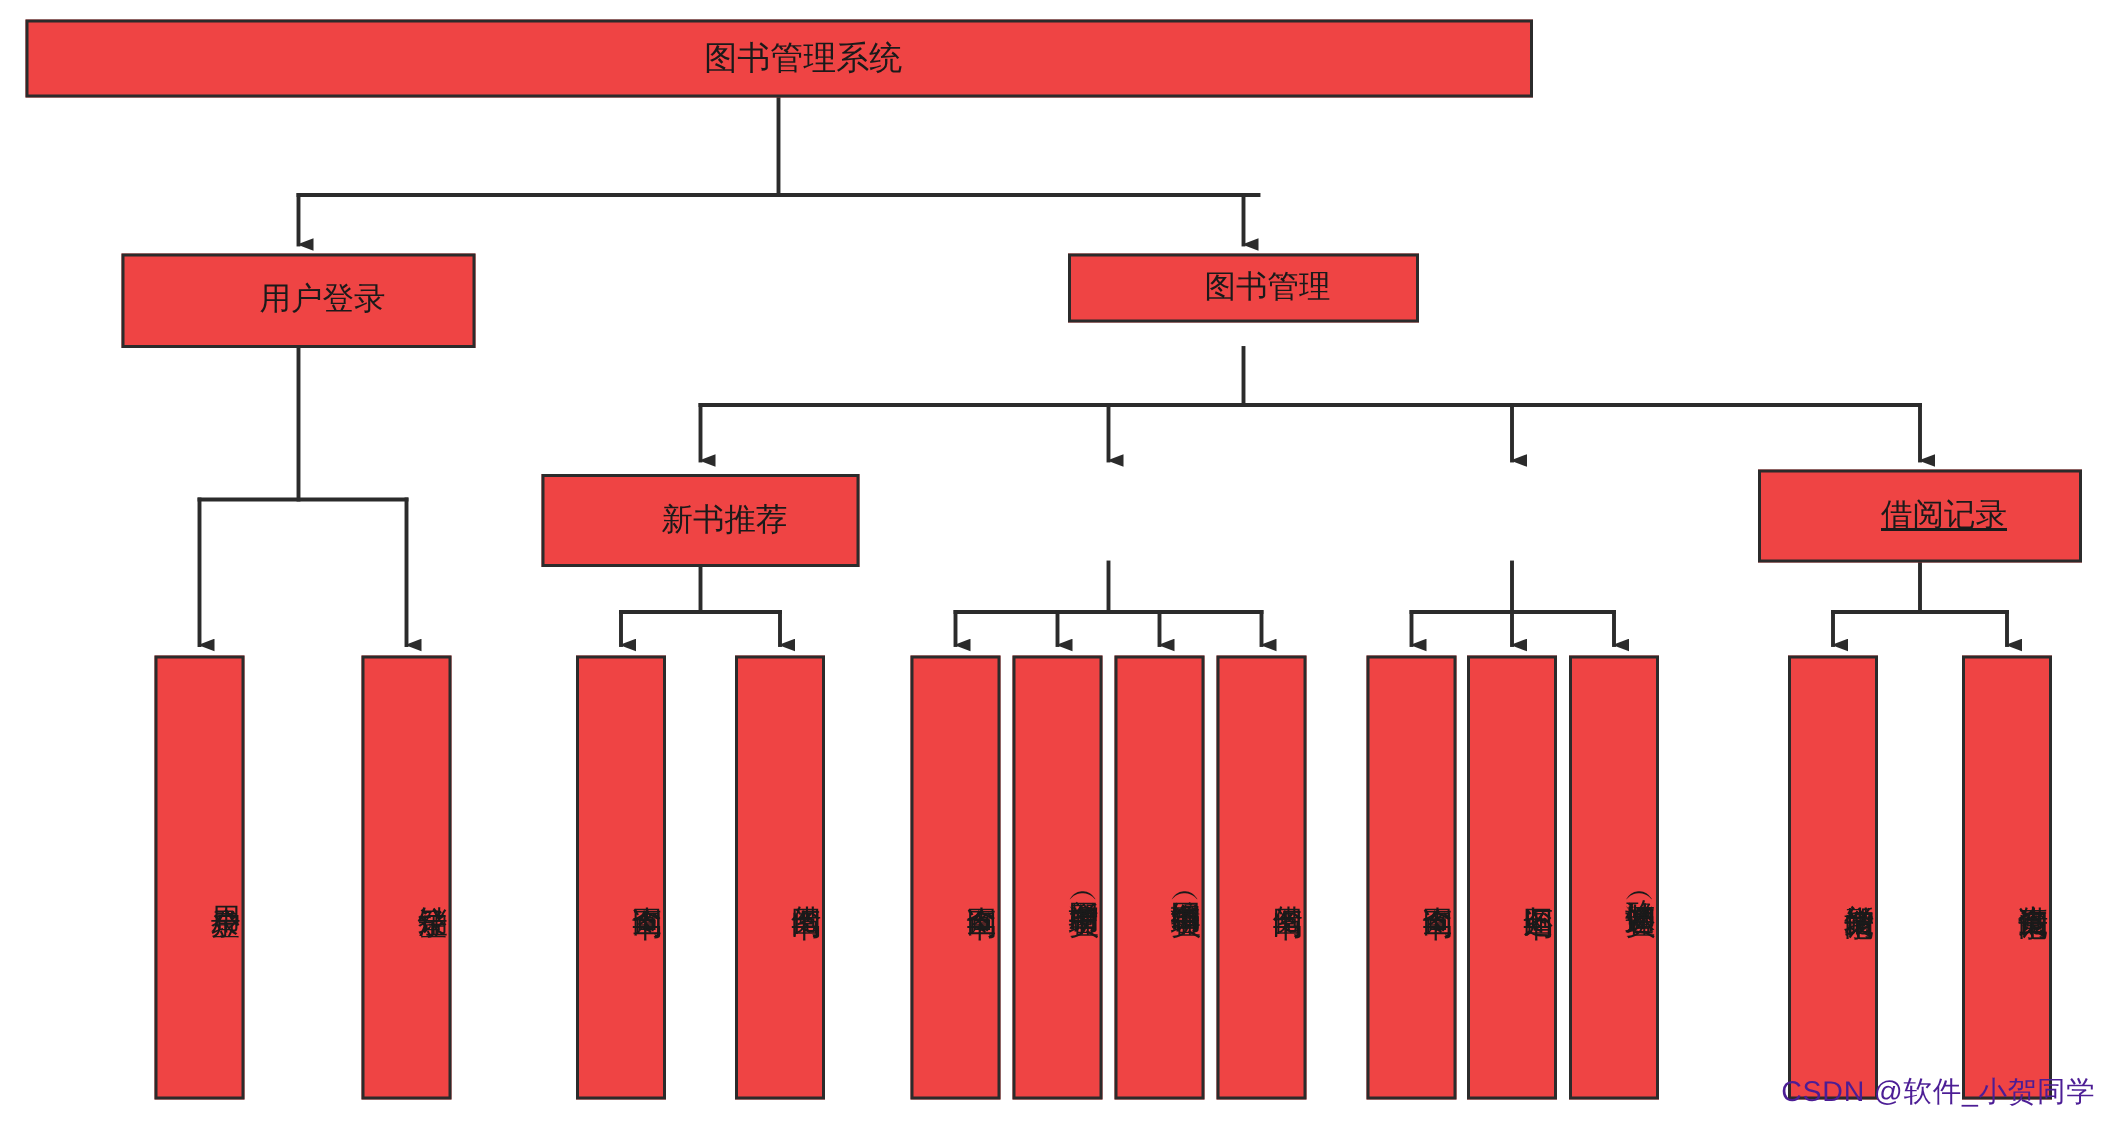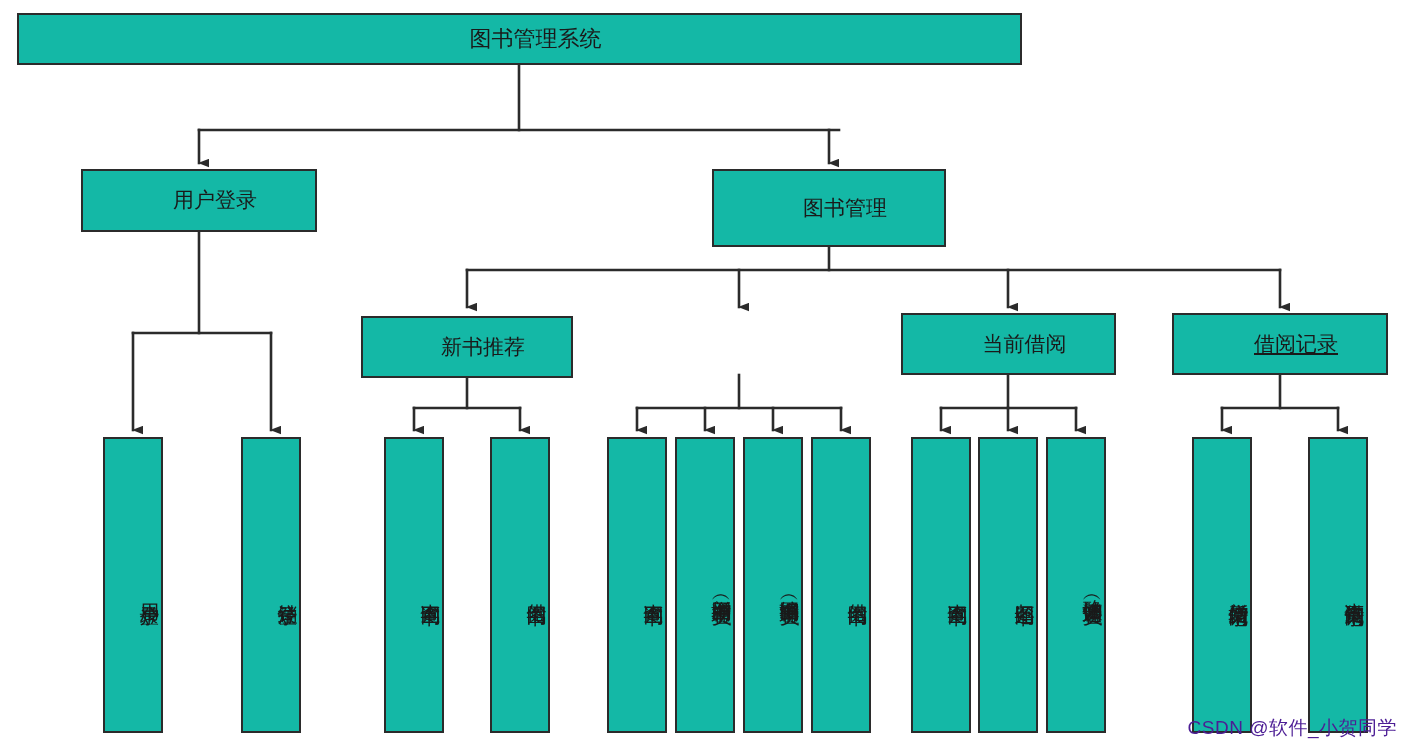--- a/index.html
+++ b/index.html
@@ -5,21 +5,21 @@
   html,body{margin:0;padding:0;background:#ffffff;}
   body{
     width:1405px;height:747px;overflow:hidden;
     font-family:"Liberation Sans","DejaVu Sans",sans-serif;
     color:#1a1a1a;
   }
   #stage{position:relative;width:1405px;height:747px;background:#fff;}
   svg#wires{position:absolute;left:0;top:0;width:1405px;height:747px;}
   .node{
     position:absolute;
-    background:#14b8a6;
+    background:#ef4444;
     border:2px solid #2b2b2b;
     box-sizing:border-box;
     display:flex;align-items:center;justify-content:center;
     text-align:right;
     line-height:1.18;
     color:#1a1a1a;
     padding-left:32px;
   }
   .node.h{font-size:21px;}
   .node.root{font-size:22px;}
@@ -95,24 +95,23 @@
       <path d="M1280,375 L1280,408"></path>
       <path d="M1222,408 L1338,408"></path>
       <path d="M1222,408 L1222,430" marker-end="url(#arw)"></path>
       <path d="M1338,408 L1338,430" marker-end="url(#arw)"></path>
     </g>
   </svg>
 
   <div class="node root" style="left:17px;top:13px;width:1005px;height:52px;">图书管理系统</div>
 
   <div class="node h" style="left:81px;top:169px;width:236px;height:63px;">用户登录</div>
-  <div class="node h" style="left:712px;top:169px;width:234px;height:78px;">图书管理</div>
+  <div class="node h" style="left:712px;top:169px;width:234px;height:46px;">图书管理</div>
 
   <div class="node h" style="left:361px;top:316px;width:212px;height:62px;">新书推荐</div>
-  <div class="node h" style="left:901px;top:313px;width:215px;height:62px;">当前借阅</div>
   <div class="node h" style="left:1172px;top:313px;width:216px;height:62px;text-decoration:underline;">借阅记录</div>
 
   <div class="node leaf" style="left:103px;top:437px;width:60px;height:296px;">用户登录</div>
   <div class="node leaf" style="left:241px;top:437px;width:60px;height:296px;">注销登录</div>
 
   <div class="node leaf" style="left:384px;top:437px;width:60px;height:296px;">查询图书</div>
   <div class="node leaf" style="left:490px;top:437px;width:60px;height:296px;">借阅图书</div>
 
   <div class="node leaf" style="left:607px;top:437px;width:60px;height:296px;">查询图书</div>
   <div class="node leaf tall" style="left:675px;top:437px;width:60px;height:296px;">新增图书（管理员）</div>

